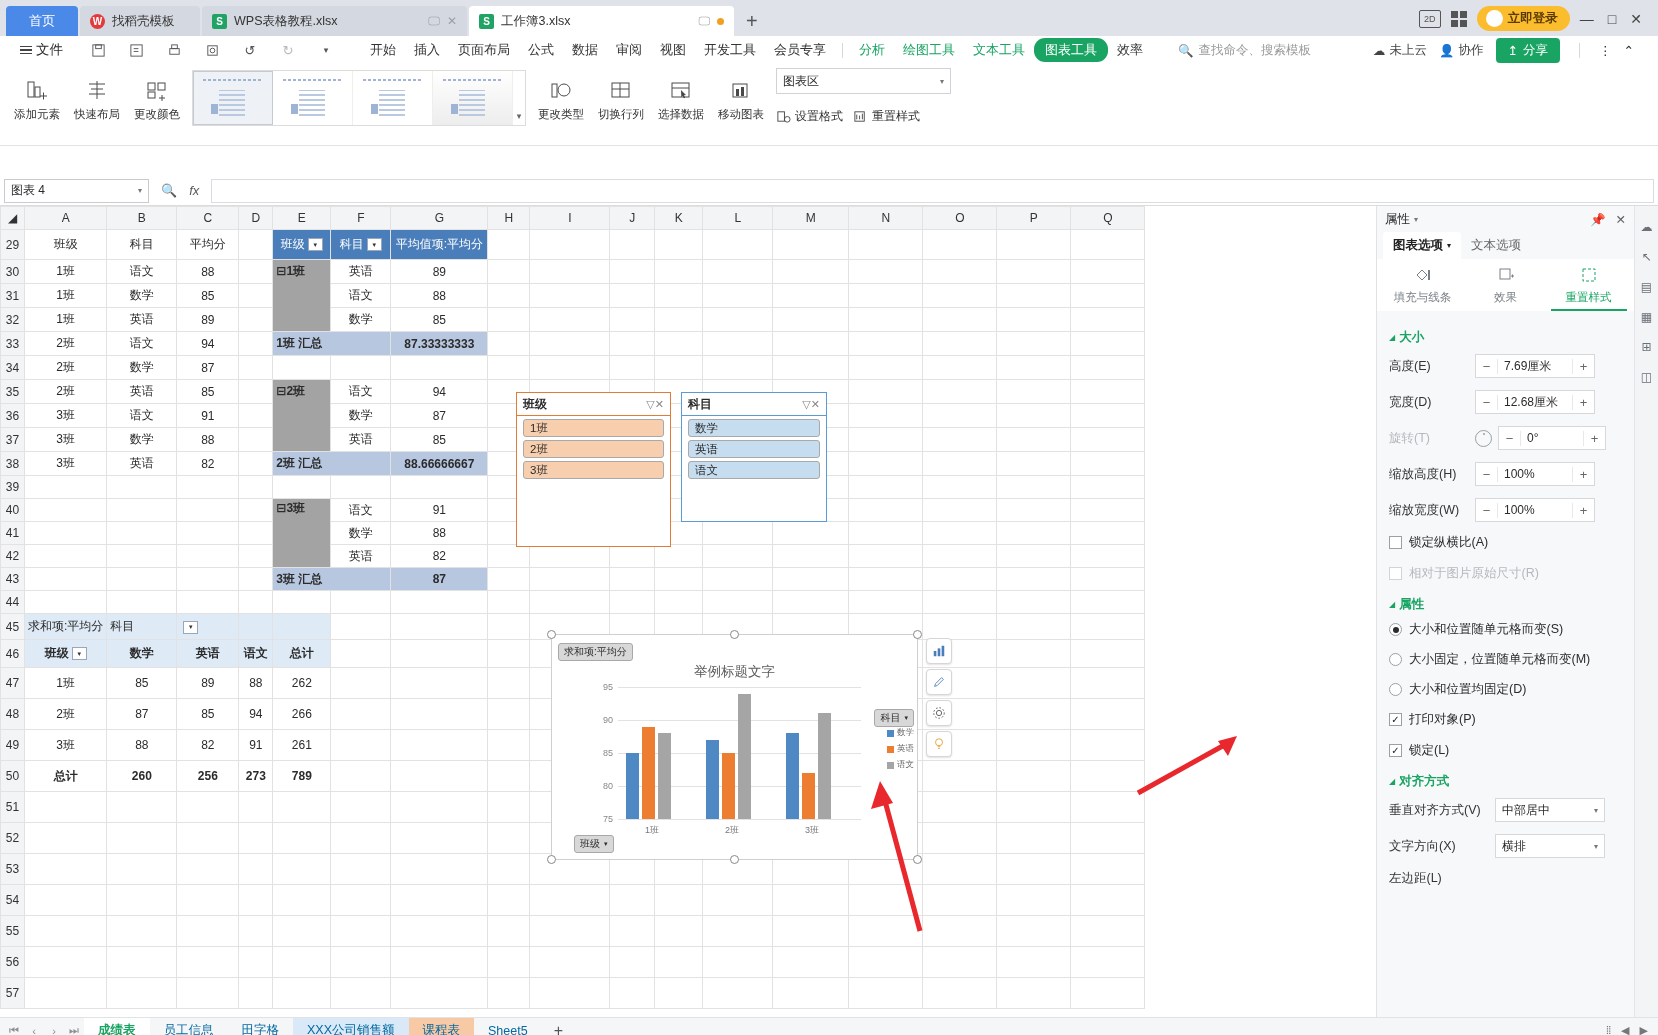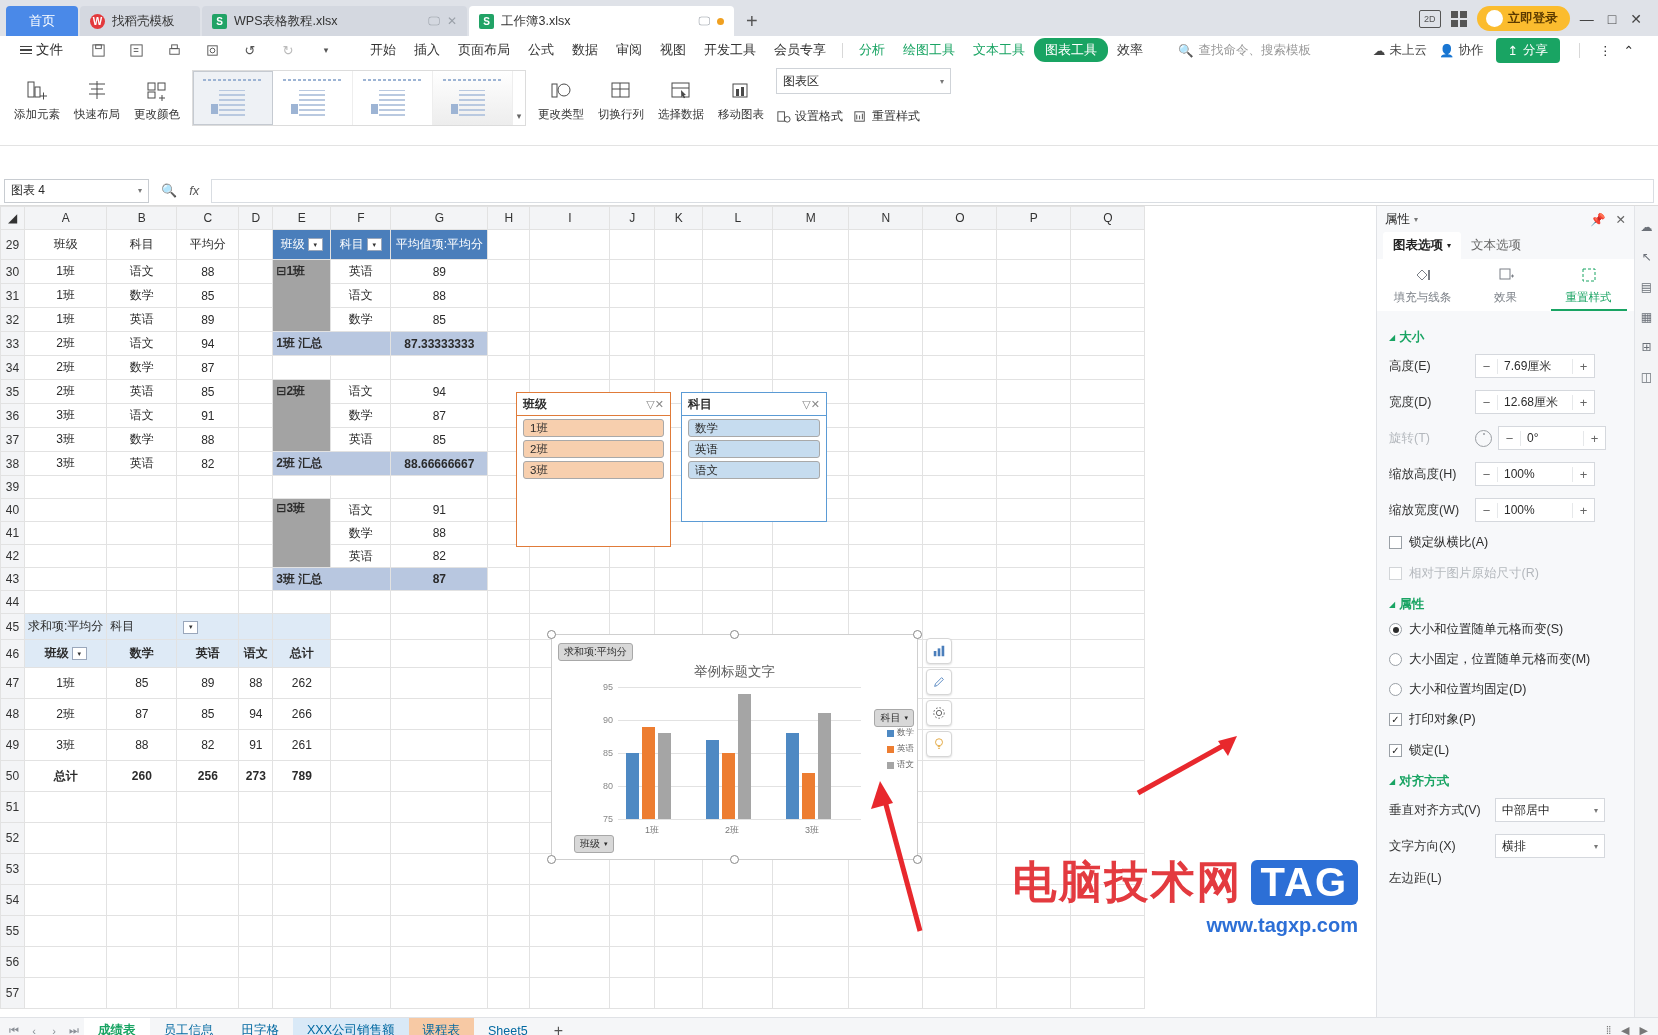--- a/index.html
+++ b/index.html
@@ -1223,27 +1223,20 @@
 
     <svg class="arrow" style="left:1130px; top:525px; width:115px; height:70px">
       <line x1="8" y1="62" x2="98" y2="12" stroke="#e8282d" stroke-width="5"></line>
       <polygon points="107,5 88,10 98,25" fill="#e8282d"></polygon>
     </svg>
     <svg class="arrow" style="left:865px; top:565px; width:75px; height:175px">
       <line x1="55" y1="160" x2="20" y2="30" stroke="#e8282d" stroke-width="5"></line>
       <polygon points="15,10 6,38 28,32" fill="#e8282d"></polygon>
     </svg>
 
-    <div class="wm">
-      <div class="wm-row">
-        <span class="wm-cn">电脑技术网</span>
-        <span class="wm-tag">TAG</span>
-      </div>
-      <div class="wm-url">www.tagxp.com</div>
-    </div>
   </div>
 
   <div class="rpanel">
     <div class="rp-top">
       <span>属性</span>
       <span style="font-size:8px;color:#777">▾</span>
       <span class="sp">
         <span>📌</span>
         <span>✕</span>
       </span>

